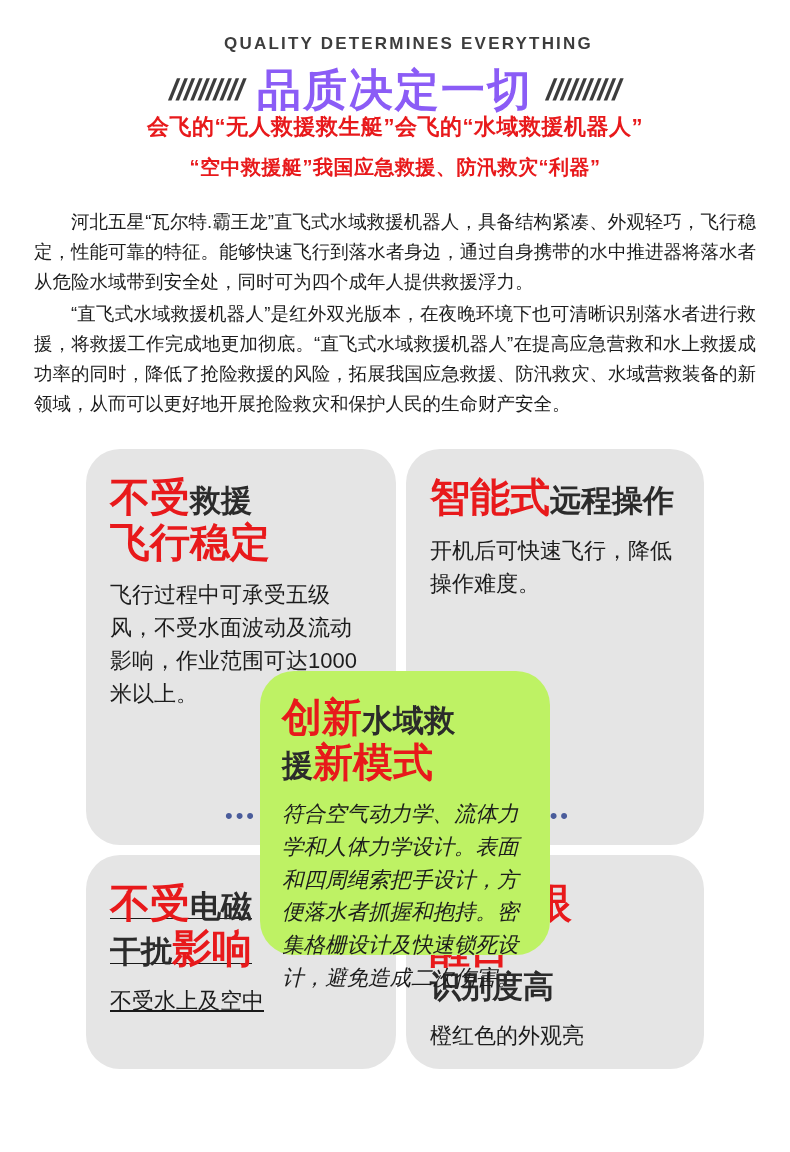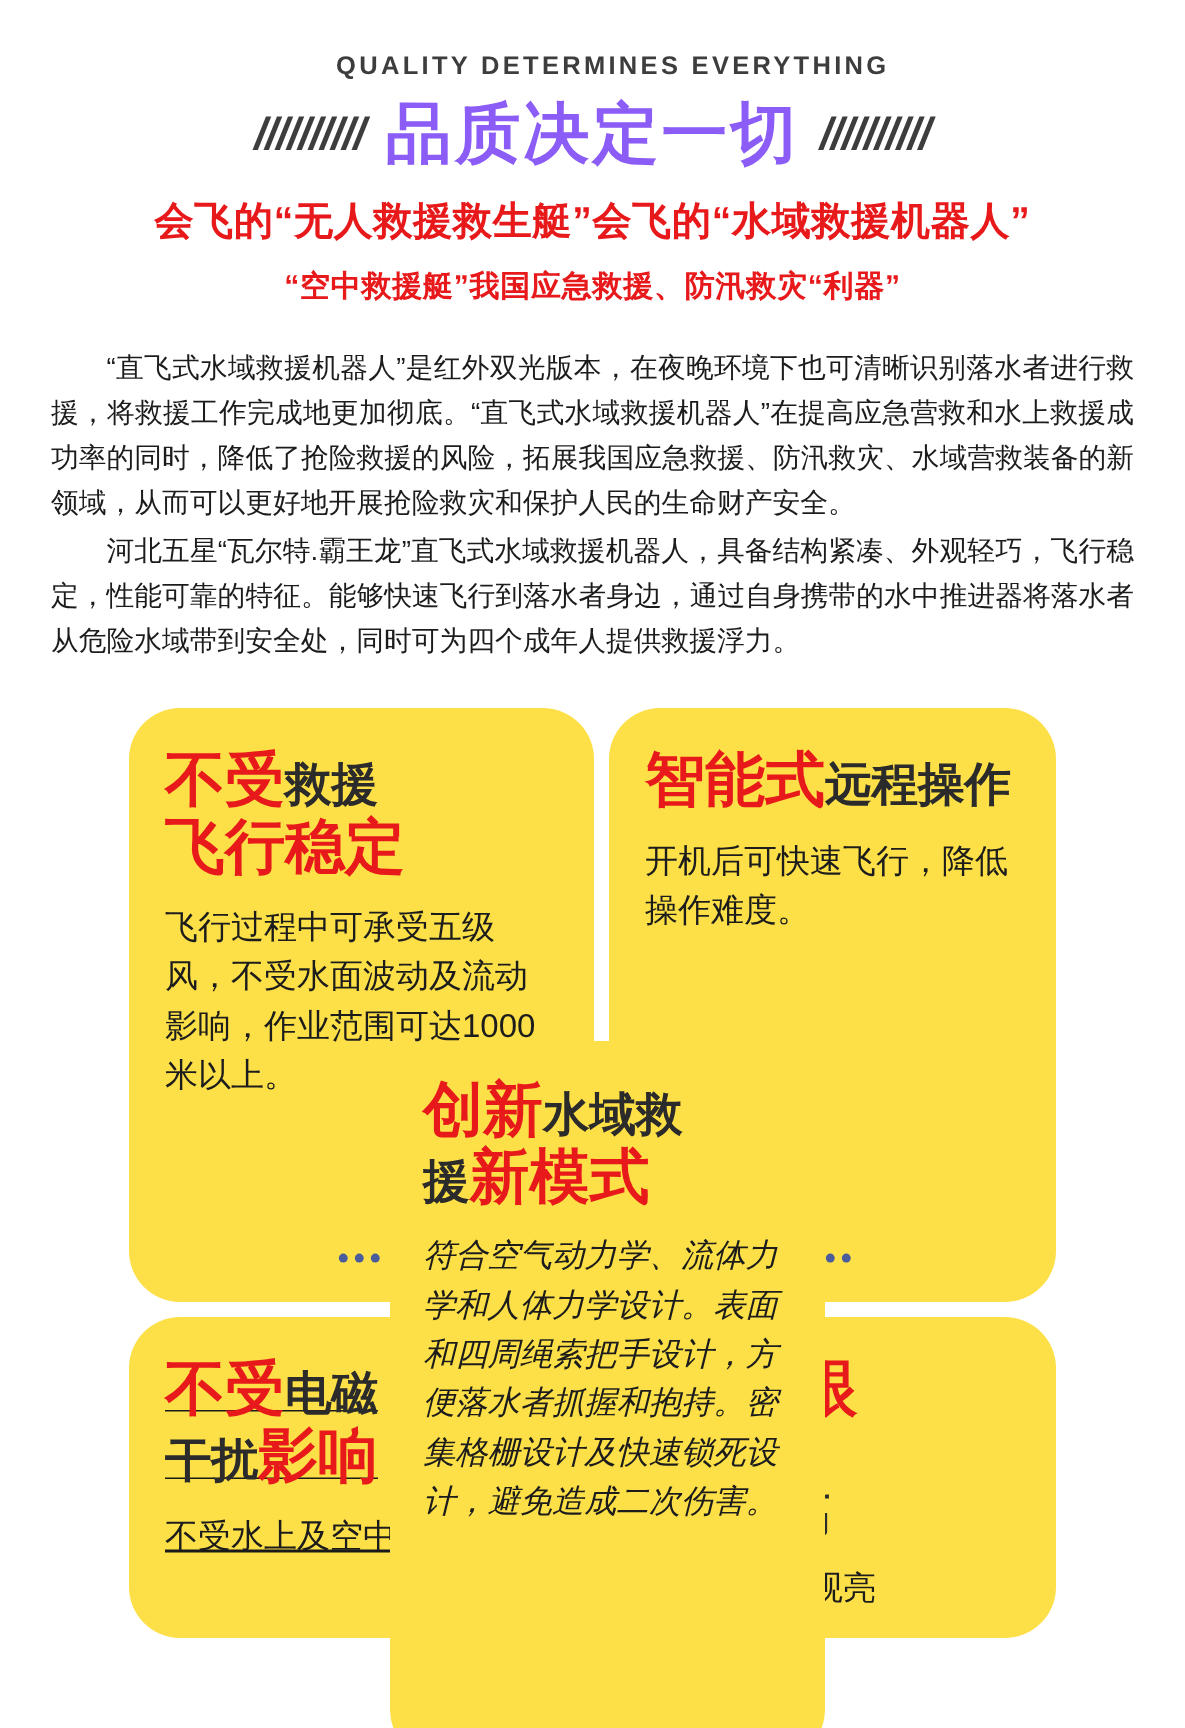--- a/index.html
+++ b/index.html
@@ -52,23 +52,22 @@
     font-weight: bold;
     color: #8b5cf6;
     letter-spacing: 2px;
     line-height: 1;
     white-space: nowrap;
   }
   .red-line {
     text-align: center;
     color: #e8191b;
     font-weight: bold;
-    font-size: 26px;
+    font-size: 22px;
     letter-spacing: 0.5px;
-    margin-top: 18px;
   }
   .red-line.second {
     font-size: 20px;
     margin-top: 12px;
   }
 
   
   .body-copy {
     margin: 26px 34px 0 34px;
     font-size: 18.5px;
@@ -82,21 +81,21 @@
   }
 
   
   .cards {
     position: relative;
     margin: 30px 44px 0 44px;
     height: 620px;
   }
   .card {
     position: absolute;
-    background: #fde047;
+    background: #e5e5e5;
     border-radius: 34px;
     box-sizing: border-box;
     padding: 26px 24px 18px 24px;
     overflow: hidden;
   }
   .card-tl { left: 42px;  top: 0;   width: 310px; height: 396px; }
   .card-tr { left: 362px; top: 0;   width: 298px; height: 396px; }
   .card-bl { left: 42px;  top: 406px; width: 310px; height: 214px; text-decoration: underline; }
   .card-br { left: 362px; top: 406px; width: 298px; height: 214px; }
 
@@ -129,22 +128,22 @@
     left: 50%;
     transform: translateX(-50%);
   }
 
   
   .card-center {
     position: absolute;
     left: 216px;
     top: 222px;
     width: 290px;
-    height: 480px;
-    background: #fde047;
+    height: 284px;
+    background: #bef264;
     border-radius: 34px;
     box-sizing: border-box;
     padding: 24px 22px 18px 22px;
     z-index: 5;
   }
   .card-center .card-body { font-size: 21.5px; line-height: 1.52; font-style: italic; }
 </style>
 </head>
 <body>
 
@@ -155,22 +154,22 @@
   <div class="title-row">
     <span class="slashes">//////////</span>
     <span class="main-title">品质决定一切</span>
     <span class="slashes">//////////</span>
   </div>
 
   <div class="red-line">会飞的“无人救援救生艇”会飞的“水域救援机器人”</div>
   <div class="red-line second">“空中救援艇”我国应急救援、防汛救灾“利器”</div>
 
   <div class="body-copy">
+    <p>河北五星“瓦尔特.霸王龙”直飞式水域救援机器人，具备结构紧凑、外观轻巧，飞行稳定，性能可靠的特征。能够快速飞行到落水者身边，通过自身携带的水中推进器将落水者从危险水域带到安全处，同时可为四个成年人提供救援浮力。</p>
     <p>“直飞式水域救援机器人”是红外双光版本，在夜晚环境下也可清晰识别落水者进行救援，将救援工作完成地更加彻底。“直飞式水域救援机器人”在提高应急营救和水上救援成功率的同时，降低了抢险救援的风险，拓展我国应急救援、防汛救灾、水域营救装备的新领域，从而可以更好地开展抢险救灾和保护人民的生命财产安全。</p>
-    <p>河北五星“瓦尔特.霸王龙”直飞式水域救援机器人，具备结构紧凑、外观轻巧，飞行稳定，性能可靠的特征。能够快速飞行到落水者身边，通过自身携带的水中推进器将落水者从危险水域带到安全处，同时可为四个成年人提供救援浮力。</p>
   </div>
 
   <div class="cards">
 
     <div class="card card-tl">
       <div class="card-head">
         <span class="hd-red">不受</span><span class="hd-dark">救援</span><br>
         <span class="hd-red">飞行稳定</span>
       </div>
       <div class="card-body">飞行过程中可承受五级风，不受水面波动及流动影响，作业范围可达1000 米以上。</div>

